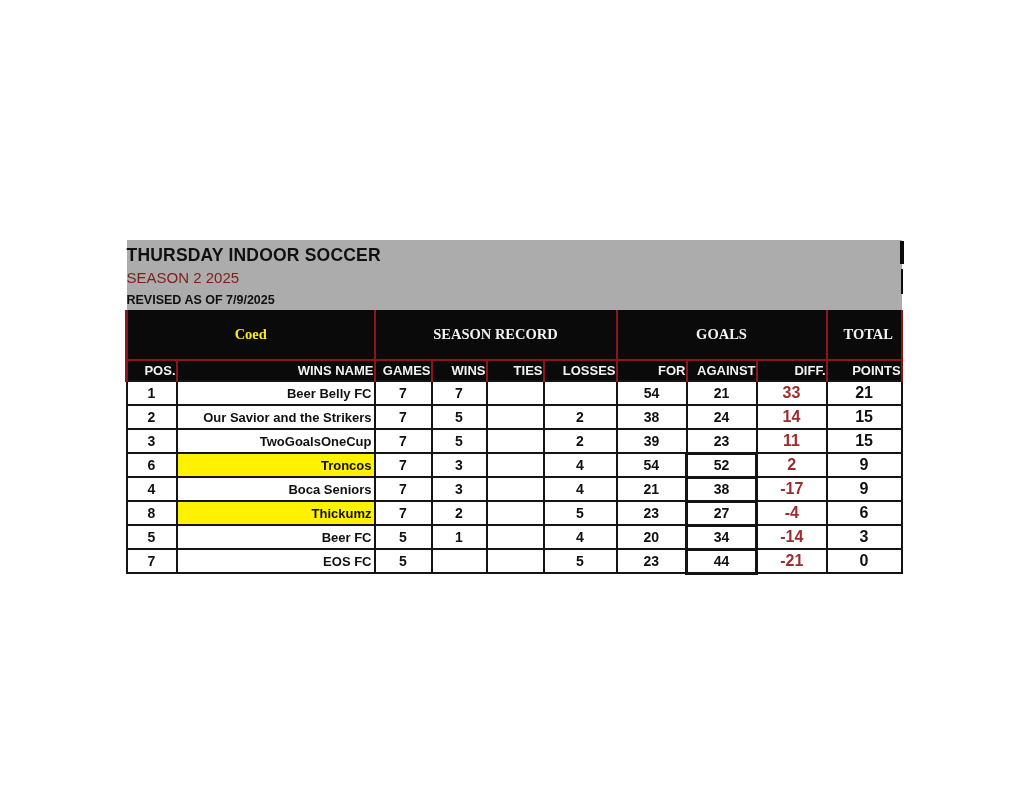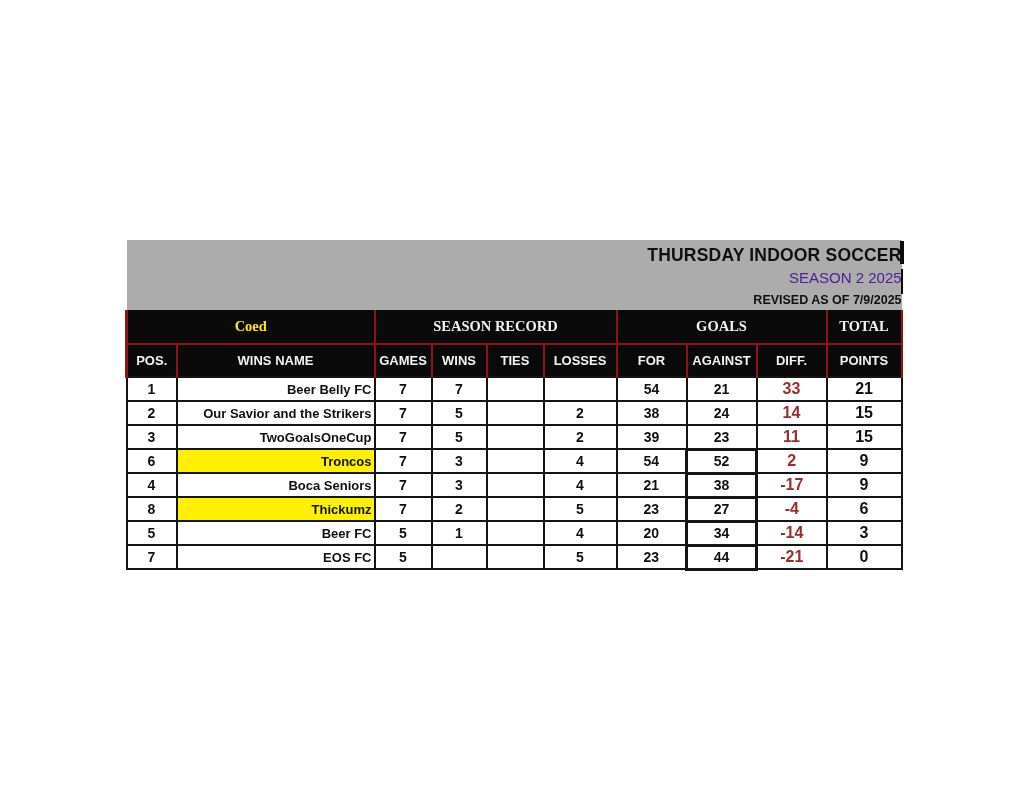--- a/index.html
+++ b/index.html
@@ -23,56 +23,56 @@
     position: absolute; left: 125px; top: 240px;
     width: 775px;
     border-collapse: collapse;
     table-layout: fixed;
   }
   
   td.banner {
     background: var(--banner-gray);
     height: 70px;
     border: none;
-    text-align: right;
+    text-align: left;
     vertical-align: middle;
     position: relative;
     padding: 0;
   }
   .banner .title   { font-size: 17.5px; font-weight: bold; color: #101010; letter-spacing: .2px; margin-top: 2px; }
-  .banner .season  { font-size: 15px;   font-weight: normal; color: #4c1d95; margin-top: 3px; }
+  .banner .season  { font-size: 15px;   font-weight: normal; color: #7f1d1d; margin-top: 3px; }
   .banner .revised { font-size: 12.5px; font-weight: bold; color: #101010; margin-top: 7px; }
   .tick { position: absolute; background: #0c0c0c; }
   .tick1 { right: -2px; top: 1px;  width: 4px; height: 23px; }
   .tick2 { right: -1px; top: 29px; width: 2px; height: 25px; }
   
   tr.group-row td {
     background: var(--band-black);
     color: var(--header-text-white);
     font-family: "Liberation Serif", serif;
     font-weight: bold;
     font-size: 14.5px;
     height: 23px;
     text-align: center;
     vertical-align: middle;
     border-top: none;
     border-left: 2px solid var(--divider-red);
     border-right: 2px solid var(--divider-red);
     border-bottom: 2px solid var(--divider-red);
-    padding: 8px;
+    padding: 16px;
   }
   tr.group-row td:first-child { border-left: 3px solid var(--divider-red); }
   tr.group-row td.coed { color: var(--coed-text-yellow); }
   tr.colhead-row td {
     background: var(--band-black);
     color: var(--header-text-white);
     font-weight: bold;
     font-size: 13px;
-    height: 33px;
-    text-align: center;
+    height: 21px;
+    text-align: right;
     vertical-align: middle;
     border-top: none;
     border-left: 2px solid var(--divider-red);
     border-right: 2px solid var(--divider-red);
     border-bottom: none;
     padding: 0;
   }
   tr.colhead-row td:first-child { border-left: 3px solid var(--divider-red); }
   
   tbody.grid td {

